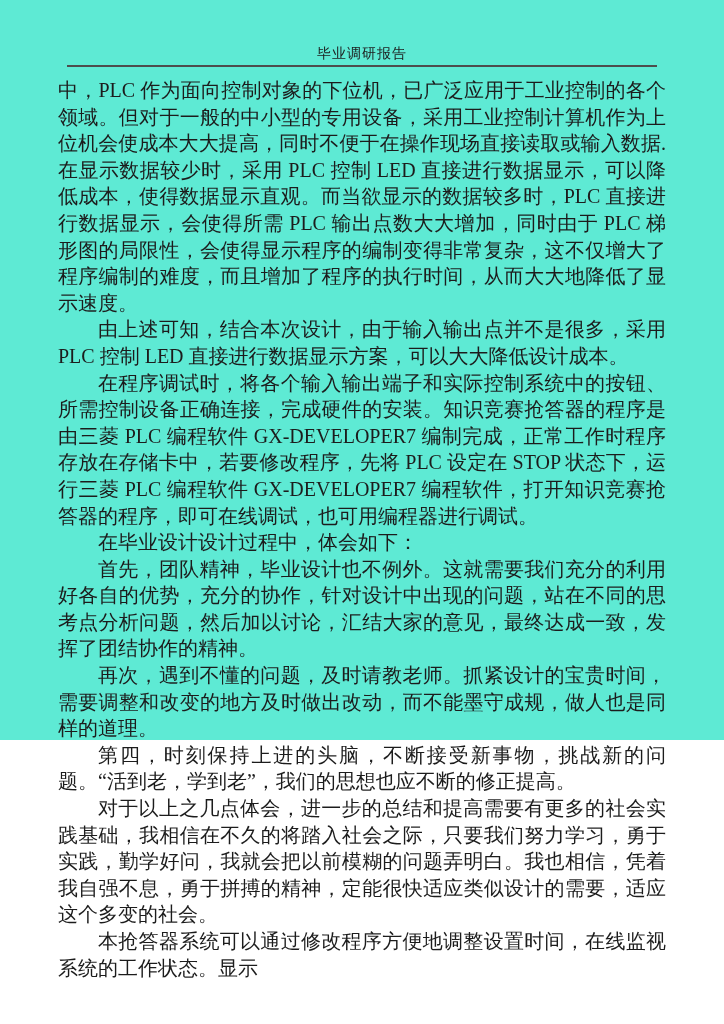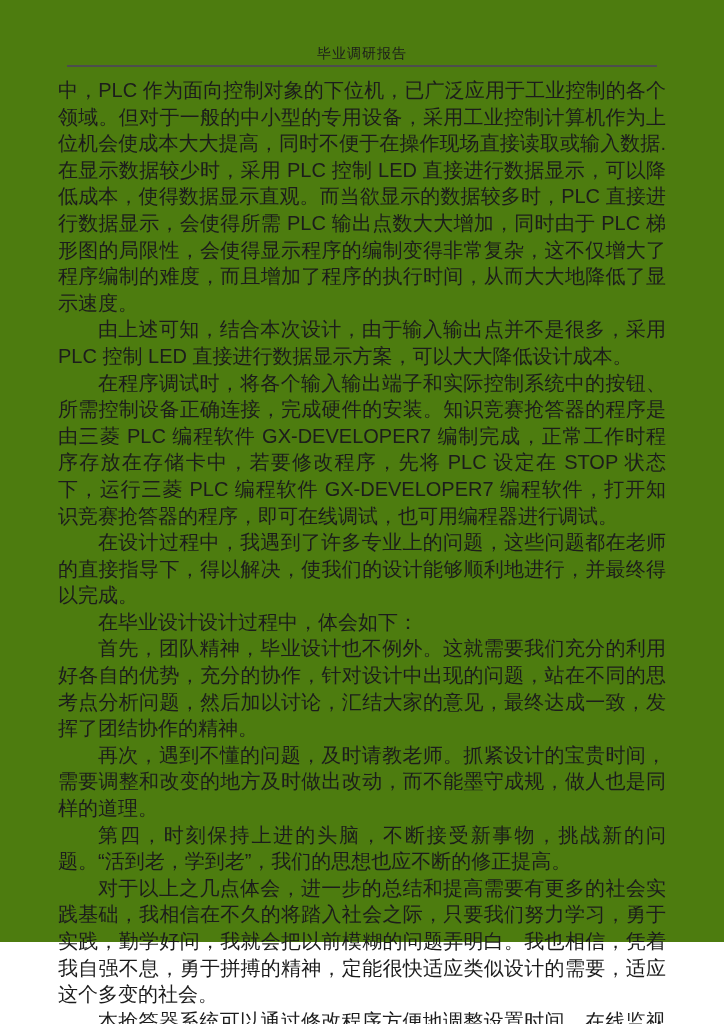--- a/index.html
+++ b/index.html
@@ -7,23 +7,23 @@
   html, body {
     width: 724px;
     height: 1024px;
     background: #ffffff;
     overflow: hidden;
   }
 
   .page {
     position: relative;
     width: 724px;
-    height: 942px;
-    background: #4d7c0f;
-    font-family: Liberation Sans, sans-serif;
+    height: 740px;
+    background: #5eead4;
+    font-family: Liberation Serif, serif;
     color: #1c1c1c;
   }
 
   .page-header {
     position: absolute;
     top: 44px;
     left: 0;
     width: 100%;
     text-align: center;
   }
@@ -71,21 +71,20 @@
   <div class="page-header">
     <span class="page-header-title">毕业调研报告</span>
   </div>
 
   <div class="header-rule"></div>
 
   <div class="content">
     <p>中，PLC 作为面向控制对象的下位机，已广泛应用于工业控制的各个领域。但对于一般的中小型的专用设备，采用工业控制计算机作为上位机会使成本大大提高，同时不便于在操作现场直接读取或输入数据.在显示数据较少时，采用 PLC 控制 LED 直接进行数据显示，可以降低成本，使得数据显示直观。而当欲显示的数据较多时，PLC 直接进行数据显示，会使得所需 PLC 输出点数大大增加，同时由于 PLC 梯形图的局限性，会使得显示程序的编制变得非常复杂，这不仅增大了程序编制的难度，而且增加了程序的执行时间，从而大大地降低了显示速度。</p>
     <p class="indent">由上述可知，结合本次设计，由于输入输出点并不是很多，采用 PLC 控制 LED 直接进行数据显示方案，可以大大降低设计成本。</p>
     <p class="indent">在程序调试时，将各个输入输出端子和实际控制系统中的按钮、所需控制设备正确连接，完成硬件的安装。知识竞赛抢答器的程序是由三菱 PLC 编程软件 GX-DEVELOPER7 编制完成，正常工作时程序存放在存储卡中，若要修改程序，先将 PLC 设定在 STOP 状态下，运行三菱 PLC 编程软件 GX-DEVELOPER7 编程软件，打开知识竞赛抢答器的程序，即可在线调试，也可用编程器进行调试。</p>
-    <p class="indent">在设计过程中，我遇到了许多专业上的问题，这些问题都在老师的直接指导下，得以解决，使我们的设计能够顺利地进行，并最终得以完成。</p>
     <p class="indent">在毕业设计设计过程中，体会如下：</p>
     <p class="indent">首先，团队精神，毕业设计也不例外。这就需要我们充分的利用好各自的优势，充分的协作，针对设计中出现的问题，站在不同的思考点分析问题，然后加以讨论，汇结大家的意见，最终达成一致，发挥了团结协作的精神。</p>
     <p class="indent">再次，遇到不懂的问题，及时请教老师。抓紧设计的宝贵时间，需要调整和改变的地方及时做出改动，而不能墨守成规，做人也是同样的道理。</p>
     <p class="indent">第四，时刻保持上进的头脑，不断接受新事物，挑战新的问题。“活到老，学到老”，我们的思想也应不断的修正提高。</p>
     <p class="indent">对于以上之几点体会，进一步的总结和提高需要有更多的社会实践基础，我相信在不久的将踏入社会之际，只要我们努力学习，勇于实践，勤学好问，我就会把以前模糊的问题弄明白。我也相信，凭着我自强不息，勇于拼搏的精神，定能很快适应类似设计的需要，适应这个多变的社会。</p>
     <p class="indent">本抢答器系统可以通过修改程序方便地调整设置时间，在线监视系统的工作状态。显示</p>
   </div>
 
 </div>
 

